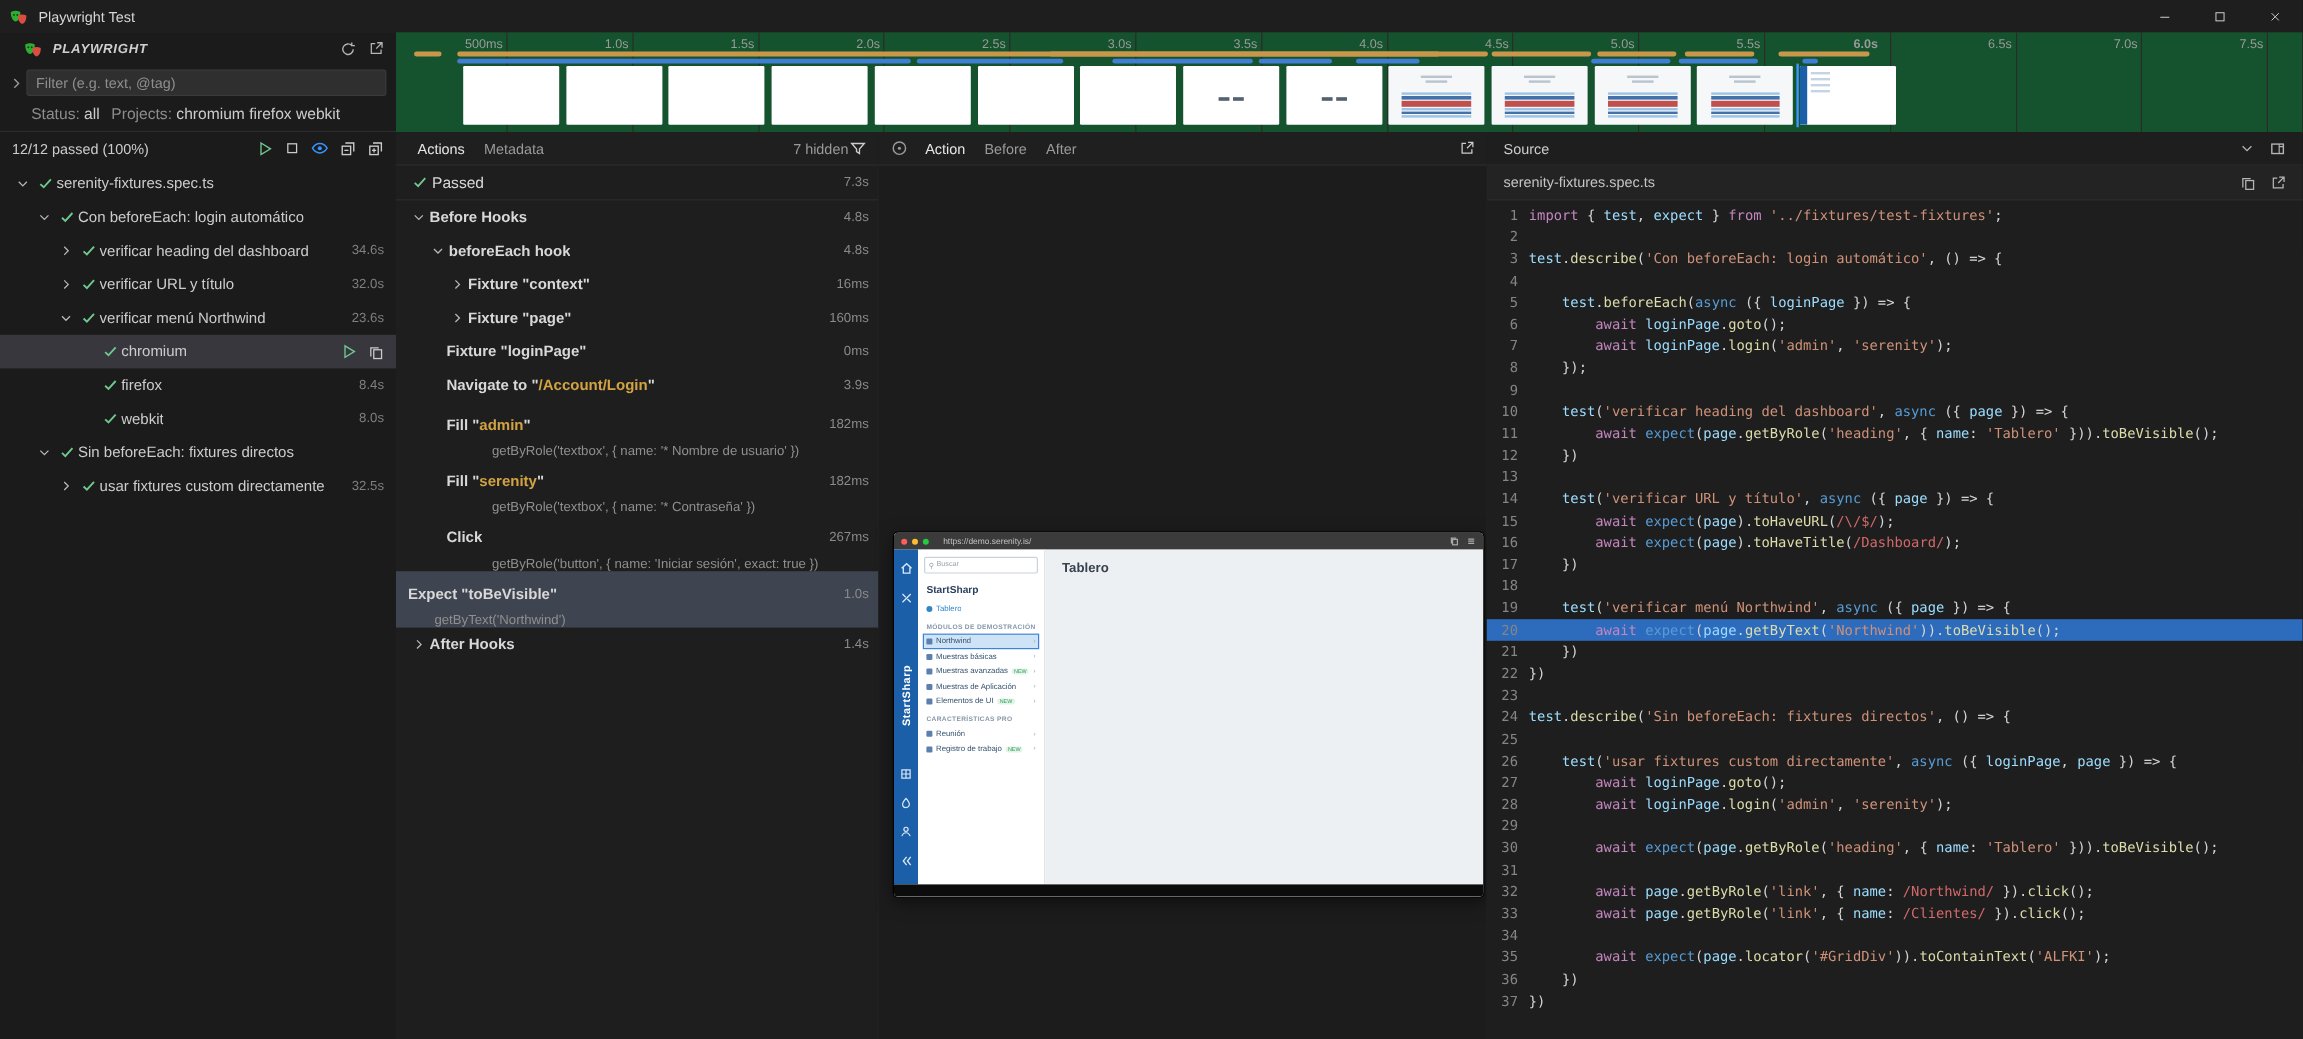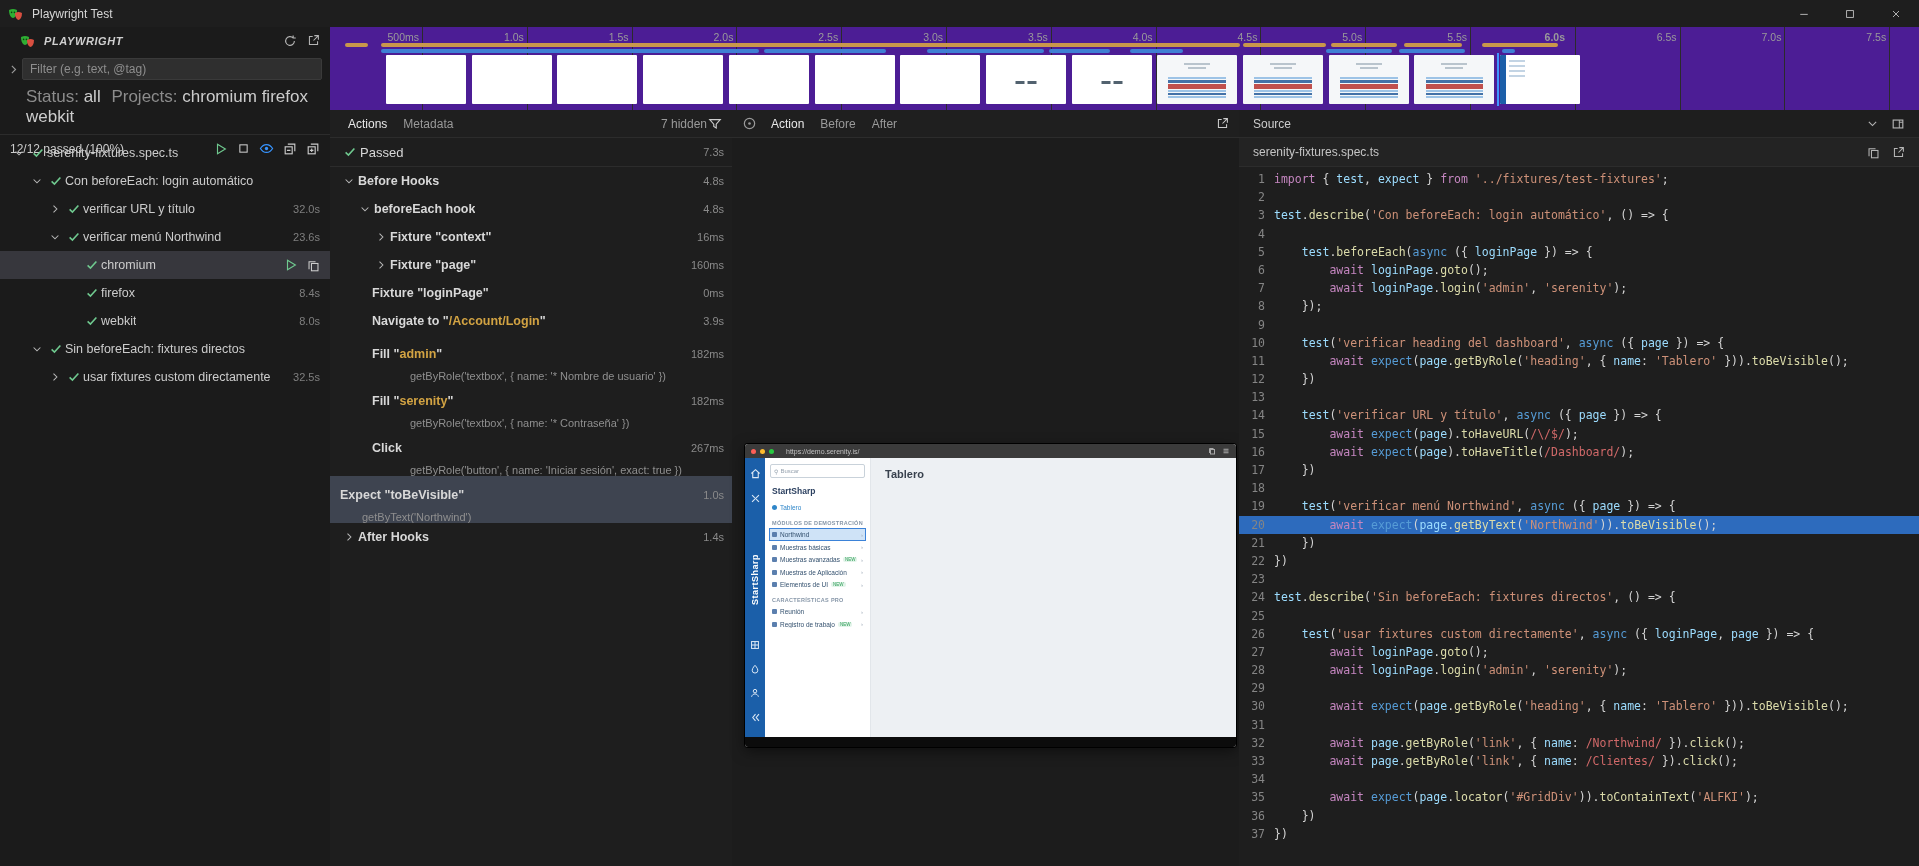--- a/index.html
+++ b/index.html
@@ -18,36 +18,36 @@
   
   .sidebar{position:absolute;top:27px;left:0;width:330px;bottom:0;background:#1b1b1b;border-right:1px solid #333;}
   .sb-header{height:27px;display:flex;align-items:center;padding:0 10px;font-style:italic;}
   .sb-header .brand{margin-left:8px;font-weight:bold;font-size:11px;letter-spacing:.6px;color:#cfcfcf;flex:1;}
   .sb-header .ic{margin-left:10px;color:#b5b5b5;}
   .sb-filter{display:flex;align-items:center;padding:4px 8px 4px 4px;}
   .sb-filter .chev{color:#9a9a9a;width:18px;display:flex;justify-content:center;}
   .filter-input{flex:1;background:#2f2f2f;border:1px solid #3a3a3a;border-radius:2px;height:20px;
                 color:#cccccc;font-size:12px;padding:0 7px;outline:none;font-family:"Liberation Sans",sans-serif;}
   .filter-input::placeholder{color:#8e8e8e;}
-  .sb-status{padding:3px 8px 7px 26px;font-size:17px;color:#8c8c8c;border-bottom:1px solid #2c2c2c;}
+  .sb-status{padding:3px 8px 7px 26px;font-size:13px;color:#8c8c8c;border-bottom:1px solid #2c2c2c;}
   .sb-status b{color:#cccccc;font-weight:normal;margin-right:6px;}
   .sb-toolbar{height:27px;display:flex;align-items:center;padding:0 10px;}
   .sb-toolbar .summary{flex:1;font-size:12px;color:#cccccc;}
   .sb-toolbar .ic{margin-left:9px;}
   .tree{position:absolute;top:112px;left:0;right:0;bottom:0;overflow:hidden;}
   .tree-row{height:28px;display:flex;align-items:center;padding-right:10px;cursor:pointer;}
   .tree-row.sel{background:#37373d;}
   .tree-row .chev{width:18px;display:flex;justify-content:center;color:#b9b9b9;}
   .tree-row .check{width:19px;display:flex;justify-content:center;}
   .tree-row .lbl{color:#cccccc;font-size:12.5px;white-space:nowrap;overflow:hidden;}
   .tree-row .dur{margin-left:auto;color:#7f7f7f;font-size:11px;padding-left:8px;}
   .tree-row .row-ics{margin-left:auto;display:flex;gap:9px;}
 
   
-  .topstrip{position:absolute;left:330px;top:27px;right:0;height:83px;background:#4c1d95;border-bottom:1px solid #333;}
+  .topstrip{position:absolute;left:330px;top:27px;right:0;height:83px;background:#14532d;border-bottom:1px solid #333;}
   .gridline{position:absolute;top:0;bottom:0;width:1px;background:#2b2b2b;}
   .tick-label{position:absolute;top:4px;transform:translateX(-100%);padding-right:3px;
               font-size:10.5px;color:#9a9a9a;white-space:nowrap;}
   .tl-bar{position:absolute;border-radius:2px;}
   .thumb{position:absolute;top:28px;height:49px;background:#ffffff;border-radius:1px;overflow:hidden;}
   .thumb.login .dash{position:absolute;top:26px;left:50%;transform:translateX(-50%);display:flex;gap:3px;}
   .thumb .dash i{display:block;width:9px;height:3px;background:#52626f;}
   .thumb.dash{background:#f5f7f9;}
   .thumb .mini-lines{position:absolute;top:6px;left:50%;transform:translateX(-50%);width:26px;}
   .thumb .mini-lines i{display:block;height:2px;background:#b9c4cd;margin:2px auto;width:100%;}
@@ -253,20 +253,34 @@
               <path d="M3.5 6l4.5 4.5L12.5 6" stroke-width="1.4"></path>
             </svg>
           </span>
           <span class="check">
             <svg width="14" height="14" viewBox="0 0 16 16" fill="none" stroke="#6fc98f" stroke-width="1.8">
               <path d="M3 8.5l3.2 3L13 4"></path>
             </svg>
           </span>
           <span class="lbl">Con beforeEach: login automático</span>
           <span class="dur"></span>
+        </div>
+        <div class="tree-row" style="padding-left: 46px;">
+          <span class="chev">
+            <svg width="12" height="12" viewBox="0 0 16 16" fill="none" stroke="currentColor" stroke-width="1.3">
+              <path d="M6 3.5l4.5 4.5L6 12.5" stroke-width="1.4"></path>
+            </svg>
+          </span>
+          <span class="check">
+            <svg width="14" height="14" viewBox="0 0 16 16" fill="none" stroke="#6fc98f" stroke-width="1.8">
+              <path d="M3 8.5l3.2 3L13 4"></path>
+            </svg>
+          </span>
+          <span class="lbl">verificar heading del dashboard</span>
+          <span class="dur">34.6s</span>
         </div>
         <div class="tree-row" style="padding-left: 46px;">
           <span class="chev">
             <svg width="12" height="12" viewBox="0 0 16 16" fill="none" stroke="currentColor" stroke-width="1.3">
               <path d="M6 3.5l4.5 4.5L6 12.5" stroke-width="1.4"></path>
             </svg>
           </span>
           <span class="check">
             <svg width="14" height="14" viewBox="0 0 16 16" fill="none" stroke="#6fc98f" stroke-width="1.8">
               <path d="M3 8.5l3.2 3L13 4"></path>

